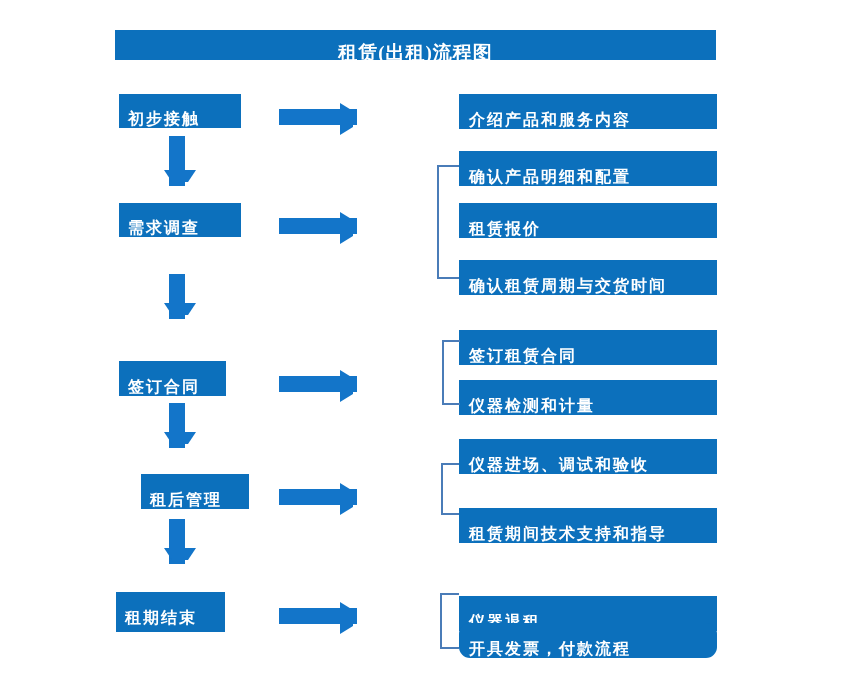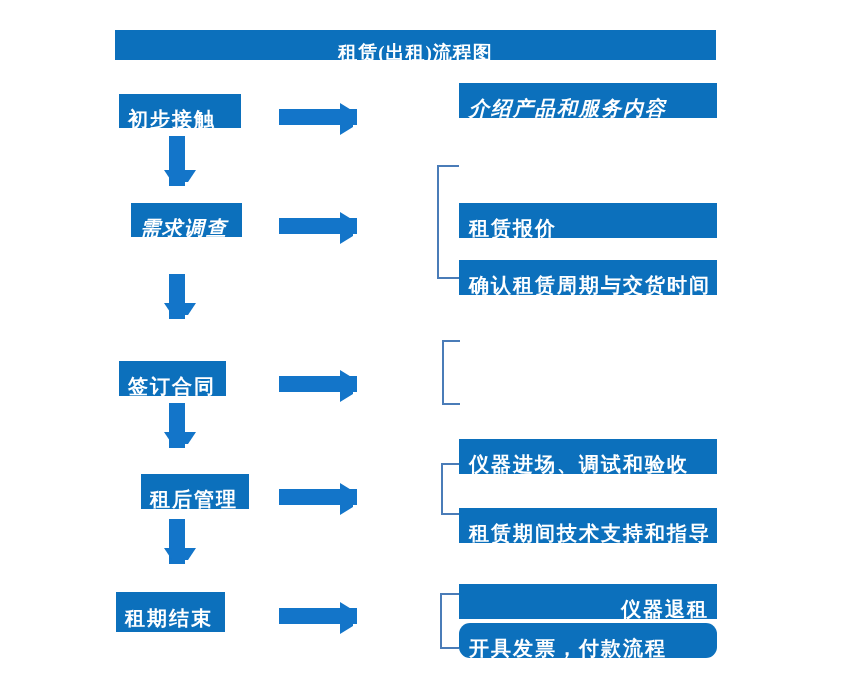--- a/index.html
+++ b/index.html
@@ -31,21 +31,21 @@
     font-size: 19px;
     line-height: 30px;
     text-align: center;
     letter-spacing: 1px;
     white-space: nowrap;
   }
   .box {
     position: absolute;
     background: var(--box);
     color: var(--text);
-    font-size: 20px;
+    font-size: 16px;
     letter-spacing: 2px;
     white-space: nowrap;
     overflow: hidden;
   }
   .stage {
     height: 34px;
     line-height: 34px;
     padding-left: 9px;
   }
   .detail {
@@ -105,31 +105,34 @@
   }
 </style>
 </head>
 <body>
 
 <div class="canvas">
 
   <div class="title-bar">租赁(出租)流程图</div>
 
   <div class="box stage" style="left:103px;top:78px;width:122px;">初步接触</div>
-  <div class="box stage" style="left:115px;top:187px;width:111px;font-style:italic;">需求调查</div>
+  <div class="box stage" style="left:103px;top:187px;width:122px;">需求调查</div>
   <div class="box stage" style="left:103px;top:345px;width:107px;height:35px;line-height:35px;">签订合同</div>
   <div class="box stage" style="left:100px;top:458px;width:108px;height:35px;line-height:35px;margin-left:25px;">租后管理</div>
   <div class="box stage" style="left:100px;top:576px;width:109px;height:40px;line-height:36px;">租期结束</div>
 
-  <div class="box detail" style="top:67px;font-style:italic;">介绍产品和服务内容</div>
+  <div class="box detail" style="top:78px;">介绍产品和服务内容</div>
+  <div class="box detail" style="top:135px;">确认产品明细和配置</div>
   <div class="box detail" style="top:187px;">租赁报价</div>
   <div class="box detail" style="top:244px;">确认租赁周期与交货时间</div>
+  <div class="box detail" style="top:314px;">签订租赁合同</div>
+  <div class="box detail" style="top:364px;">仪器检测和计量</div>
   <div class="box detail" style="top:423px;">仪器进场、调试和验收</div>
   <div class="box detail" style="top:492px;">租赁期间技术支持和指导</div>
-  <div class="box detail" style="top:568px;text-align:right;">仪器退租</div>
+  <div class="box detail" style="top:580px;">仪器退租</div>
   <div class="box detail" style="top:607px;border-radius:11px;">开具发票，付款流程</div>
 
   <div class="h-arrow" style="top:87px;">
       <div class="shaft"></div>
       <div class="head"></div>
     </div>
   <div class="h-arrow" style="top:196px;">
       <div class="shaft"></div>
       <div class="head"></div>
     </div>

